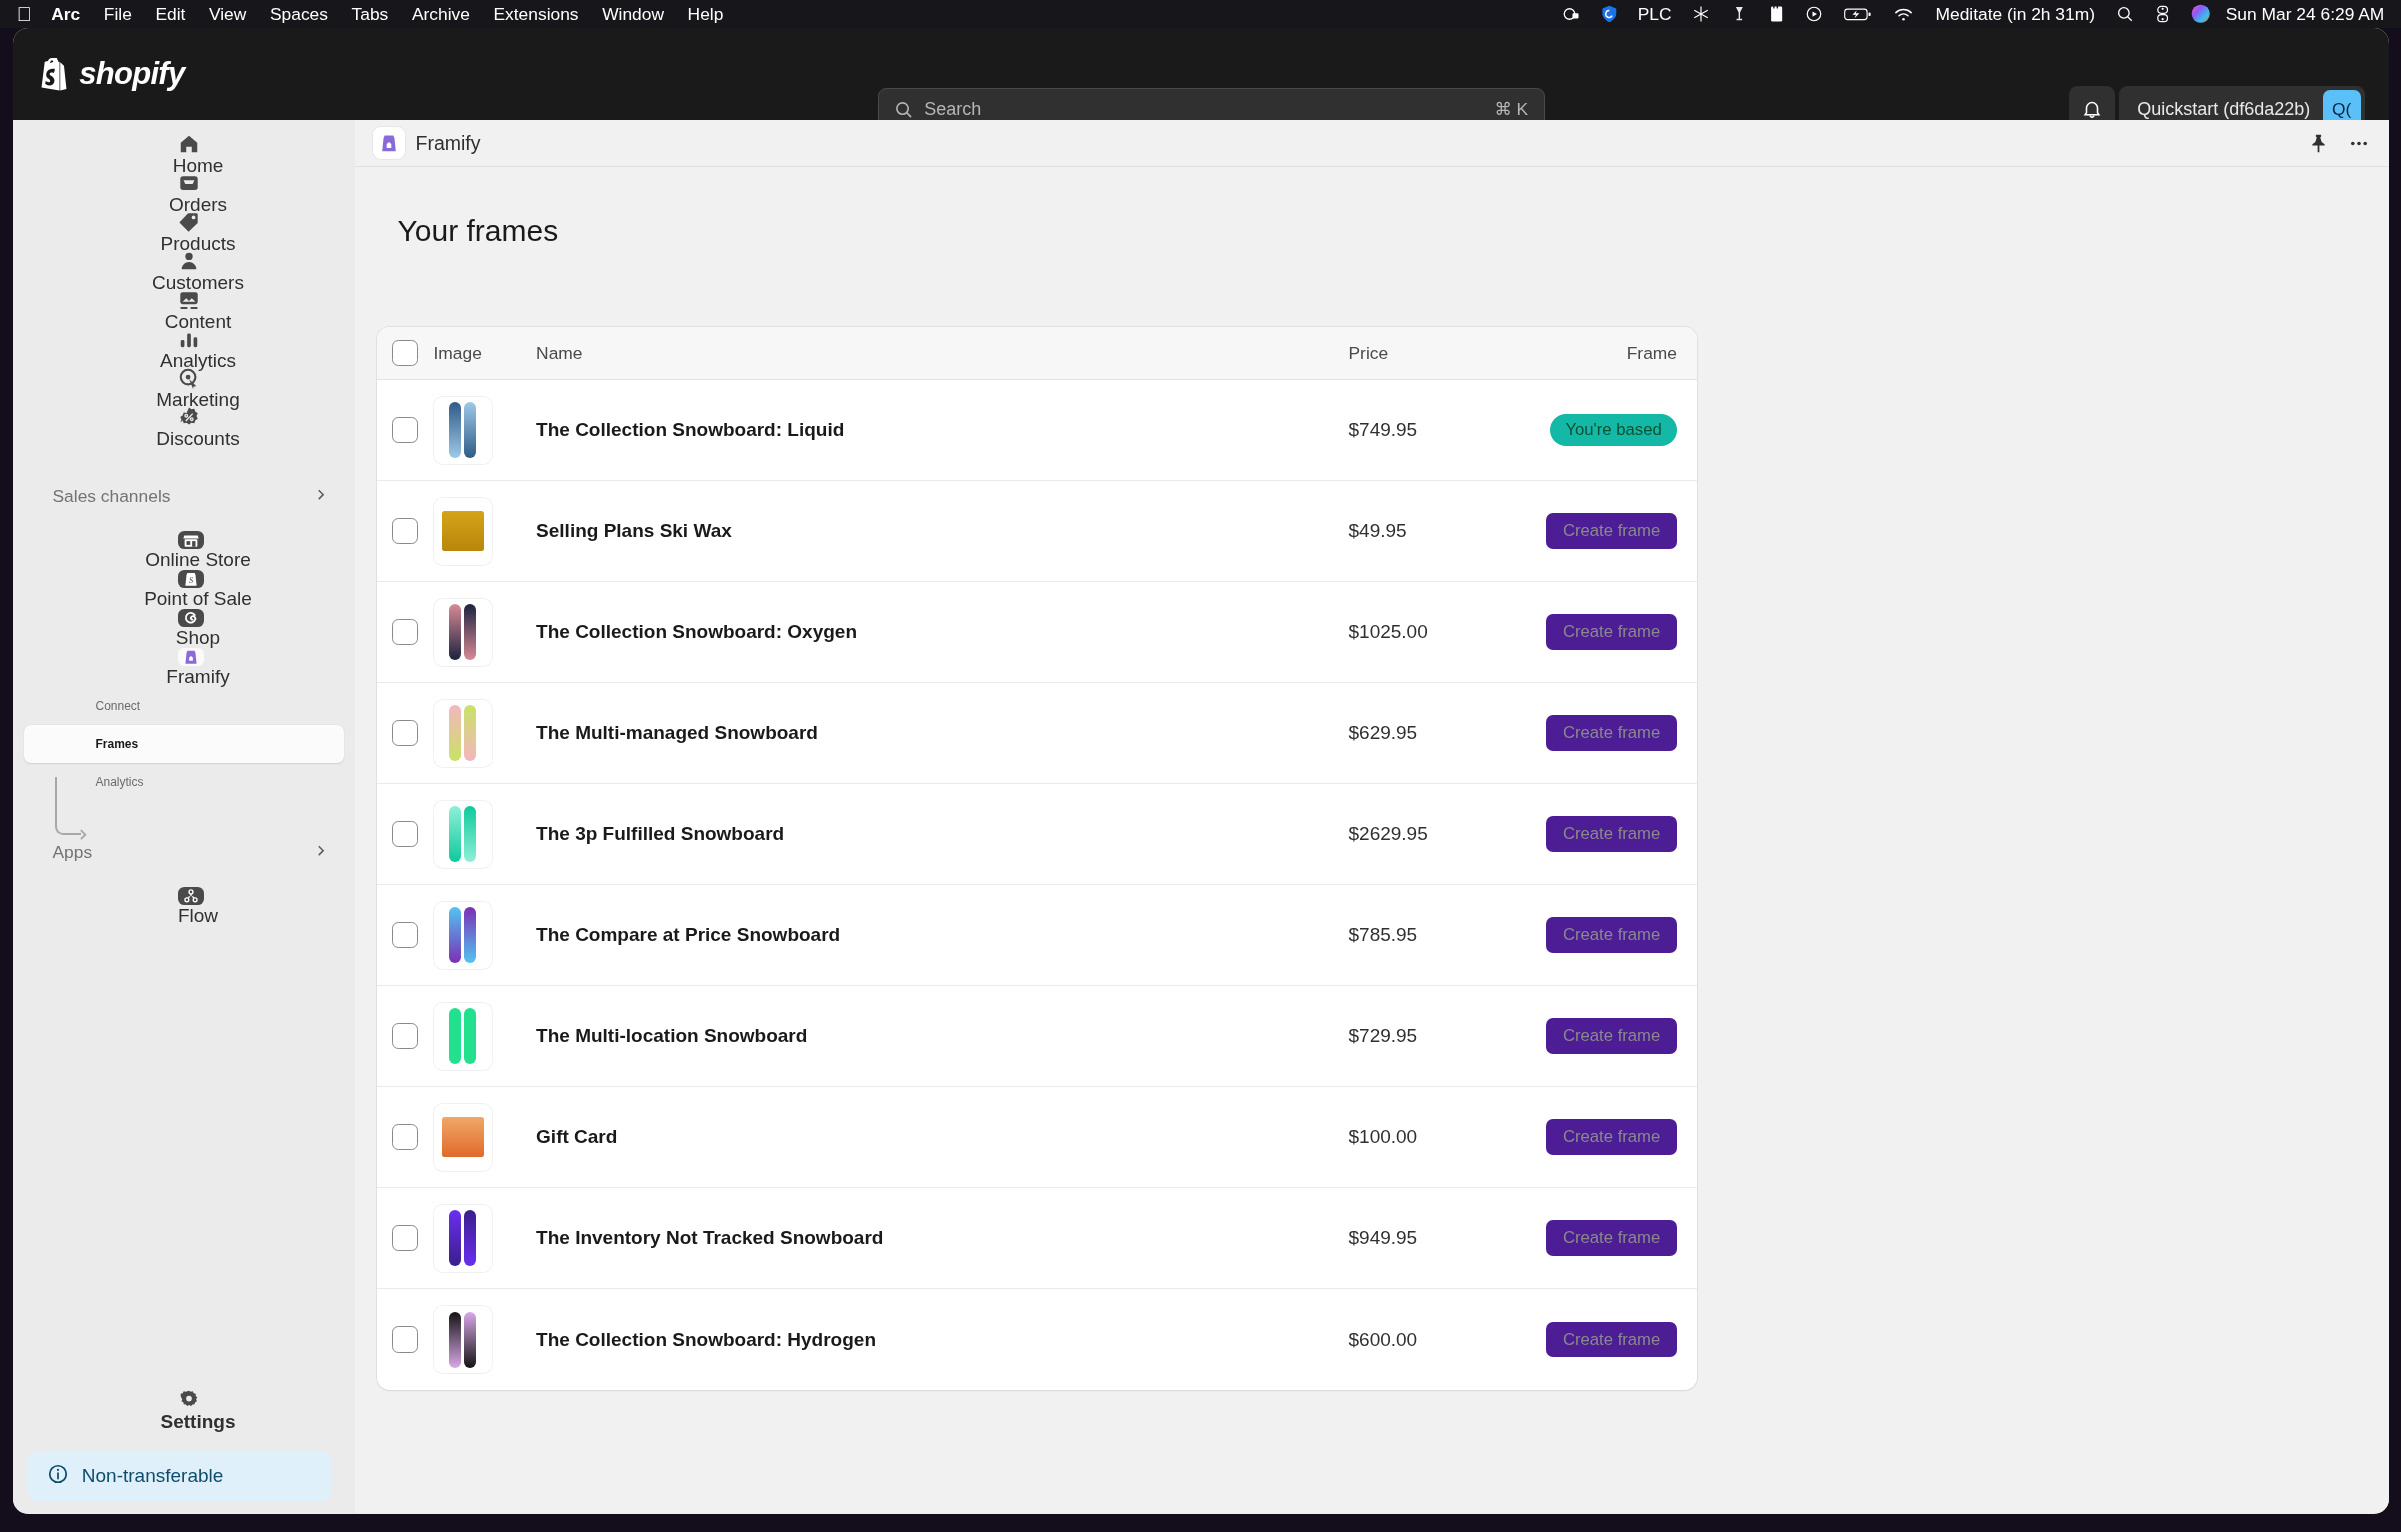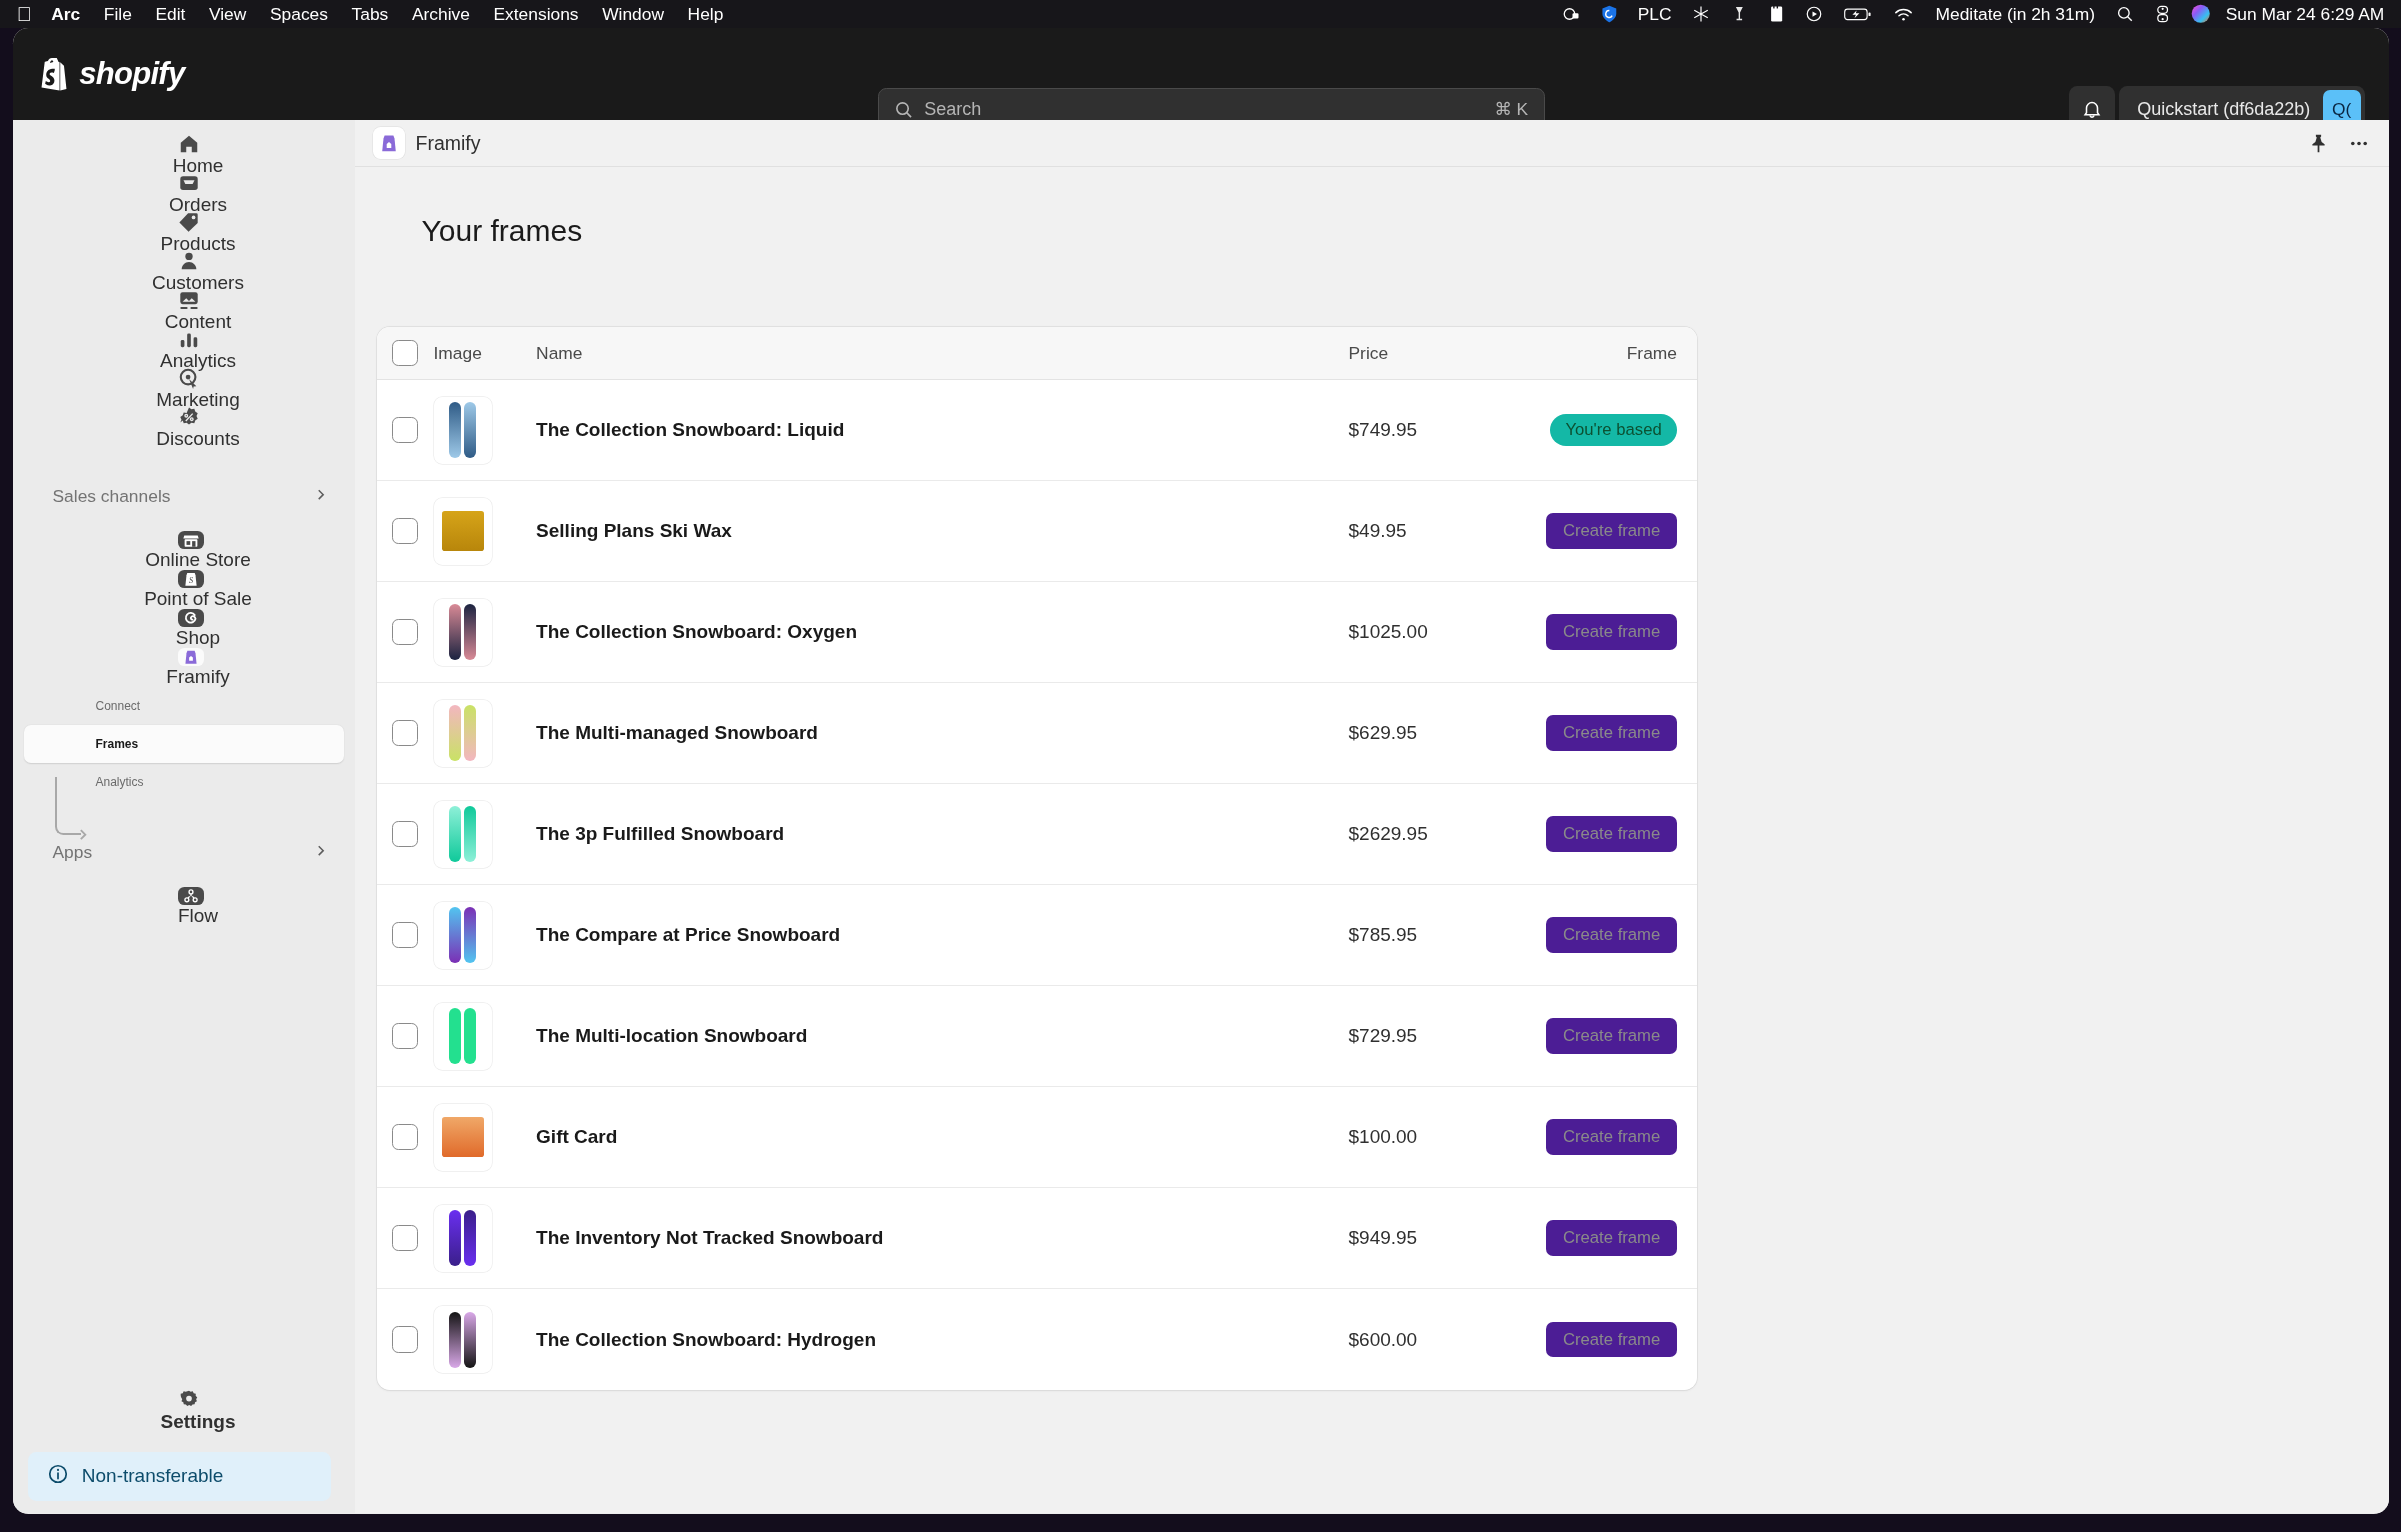--- a/index.html
+++ b/index.html
@@ -134,21 +134,21 @@
   #apphdr .appicon {
     width: 32px; height: 32px; border-radius: 7.6px; background: #fff;
     display: flex; align-items: center; justify-content: center; margin-right: 11px;
     box-shadow: 0 0 0 0.7px rgba(0,0,0,.06);
   }
   #apphdr .title { font-size: 19.5px; color: #303030; }
   #apphdr .sp { flex: 1; }
   #apphdr .hicon { margin-left: 19.5px; display: flex; align-items: center; }
 
   #page-title {
-    font-size: 30px; color: #1a1a1a; margin: 47px 0 0 67px;
+    font-size: 30px; color: #1a1a1a; margin: 47px 0 0 43px;
   }
 
   #card {
     position: absolute; left: 364px; top: 299px;
     width: 1320px;
     background: #ffffff; border-radius: 12.5px;
     box-shadow: 0 0 0 0.7px rgba(0,0,0,.07), 0 0.7px 2.8px rgba(0,0,0,.06);
     overflow: hidden;
   }
   .thead {

